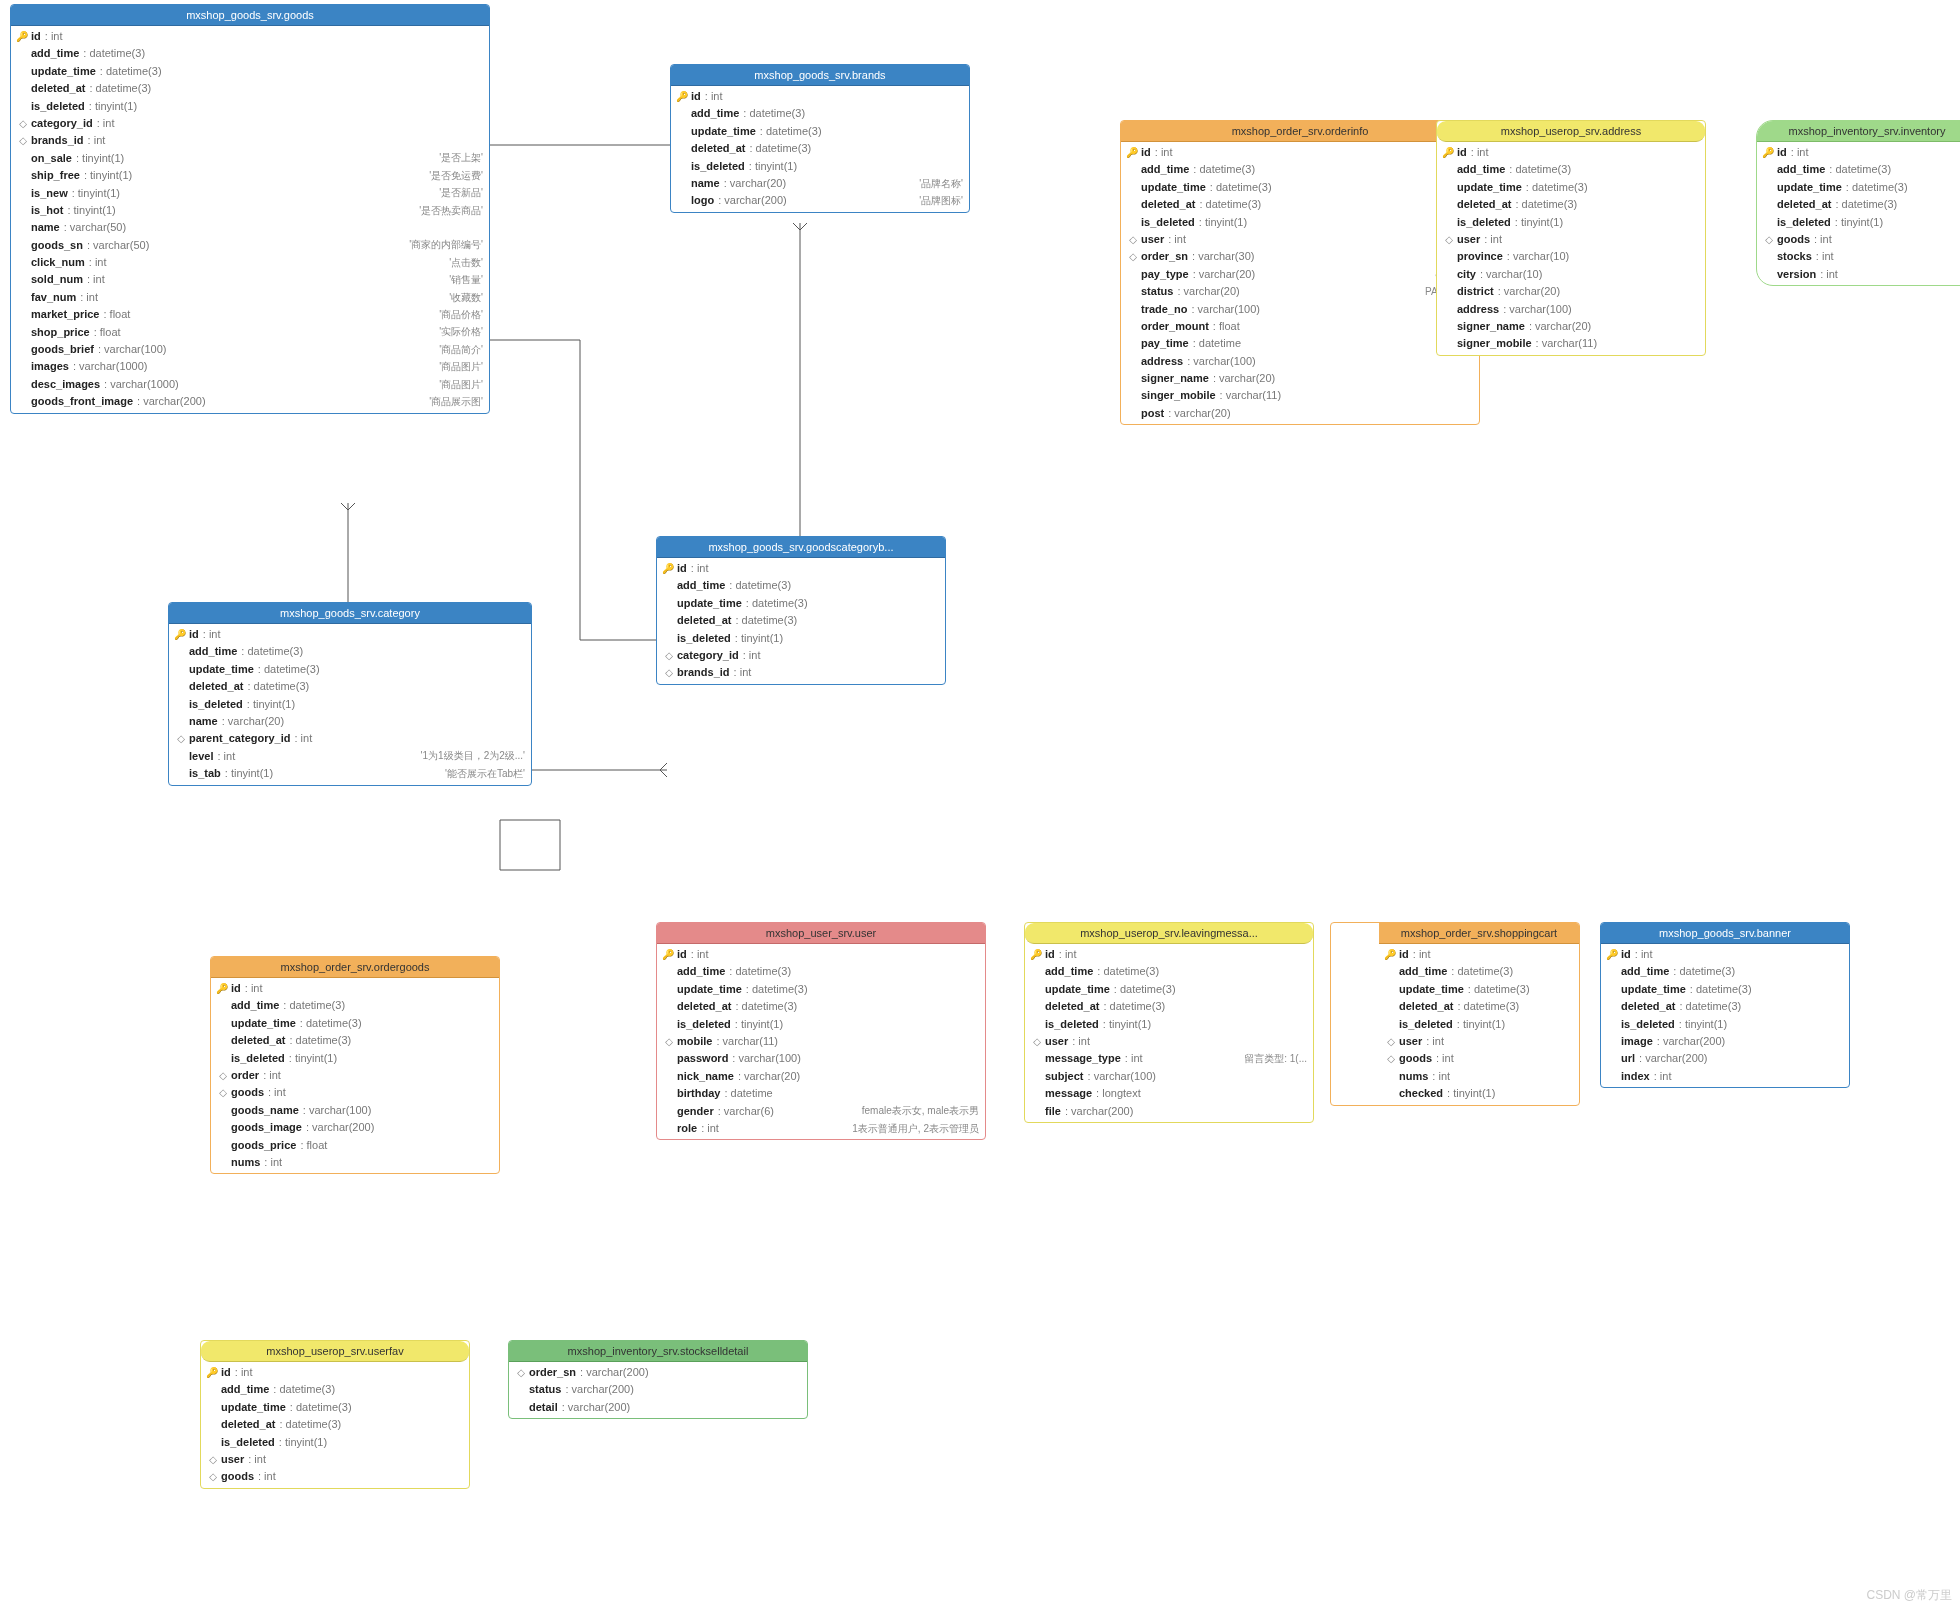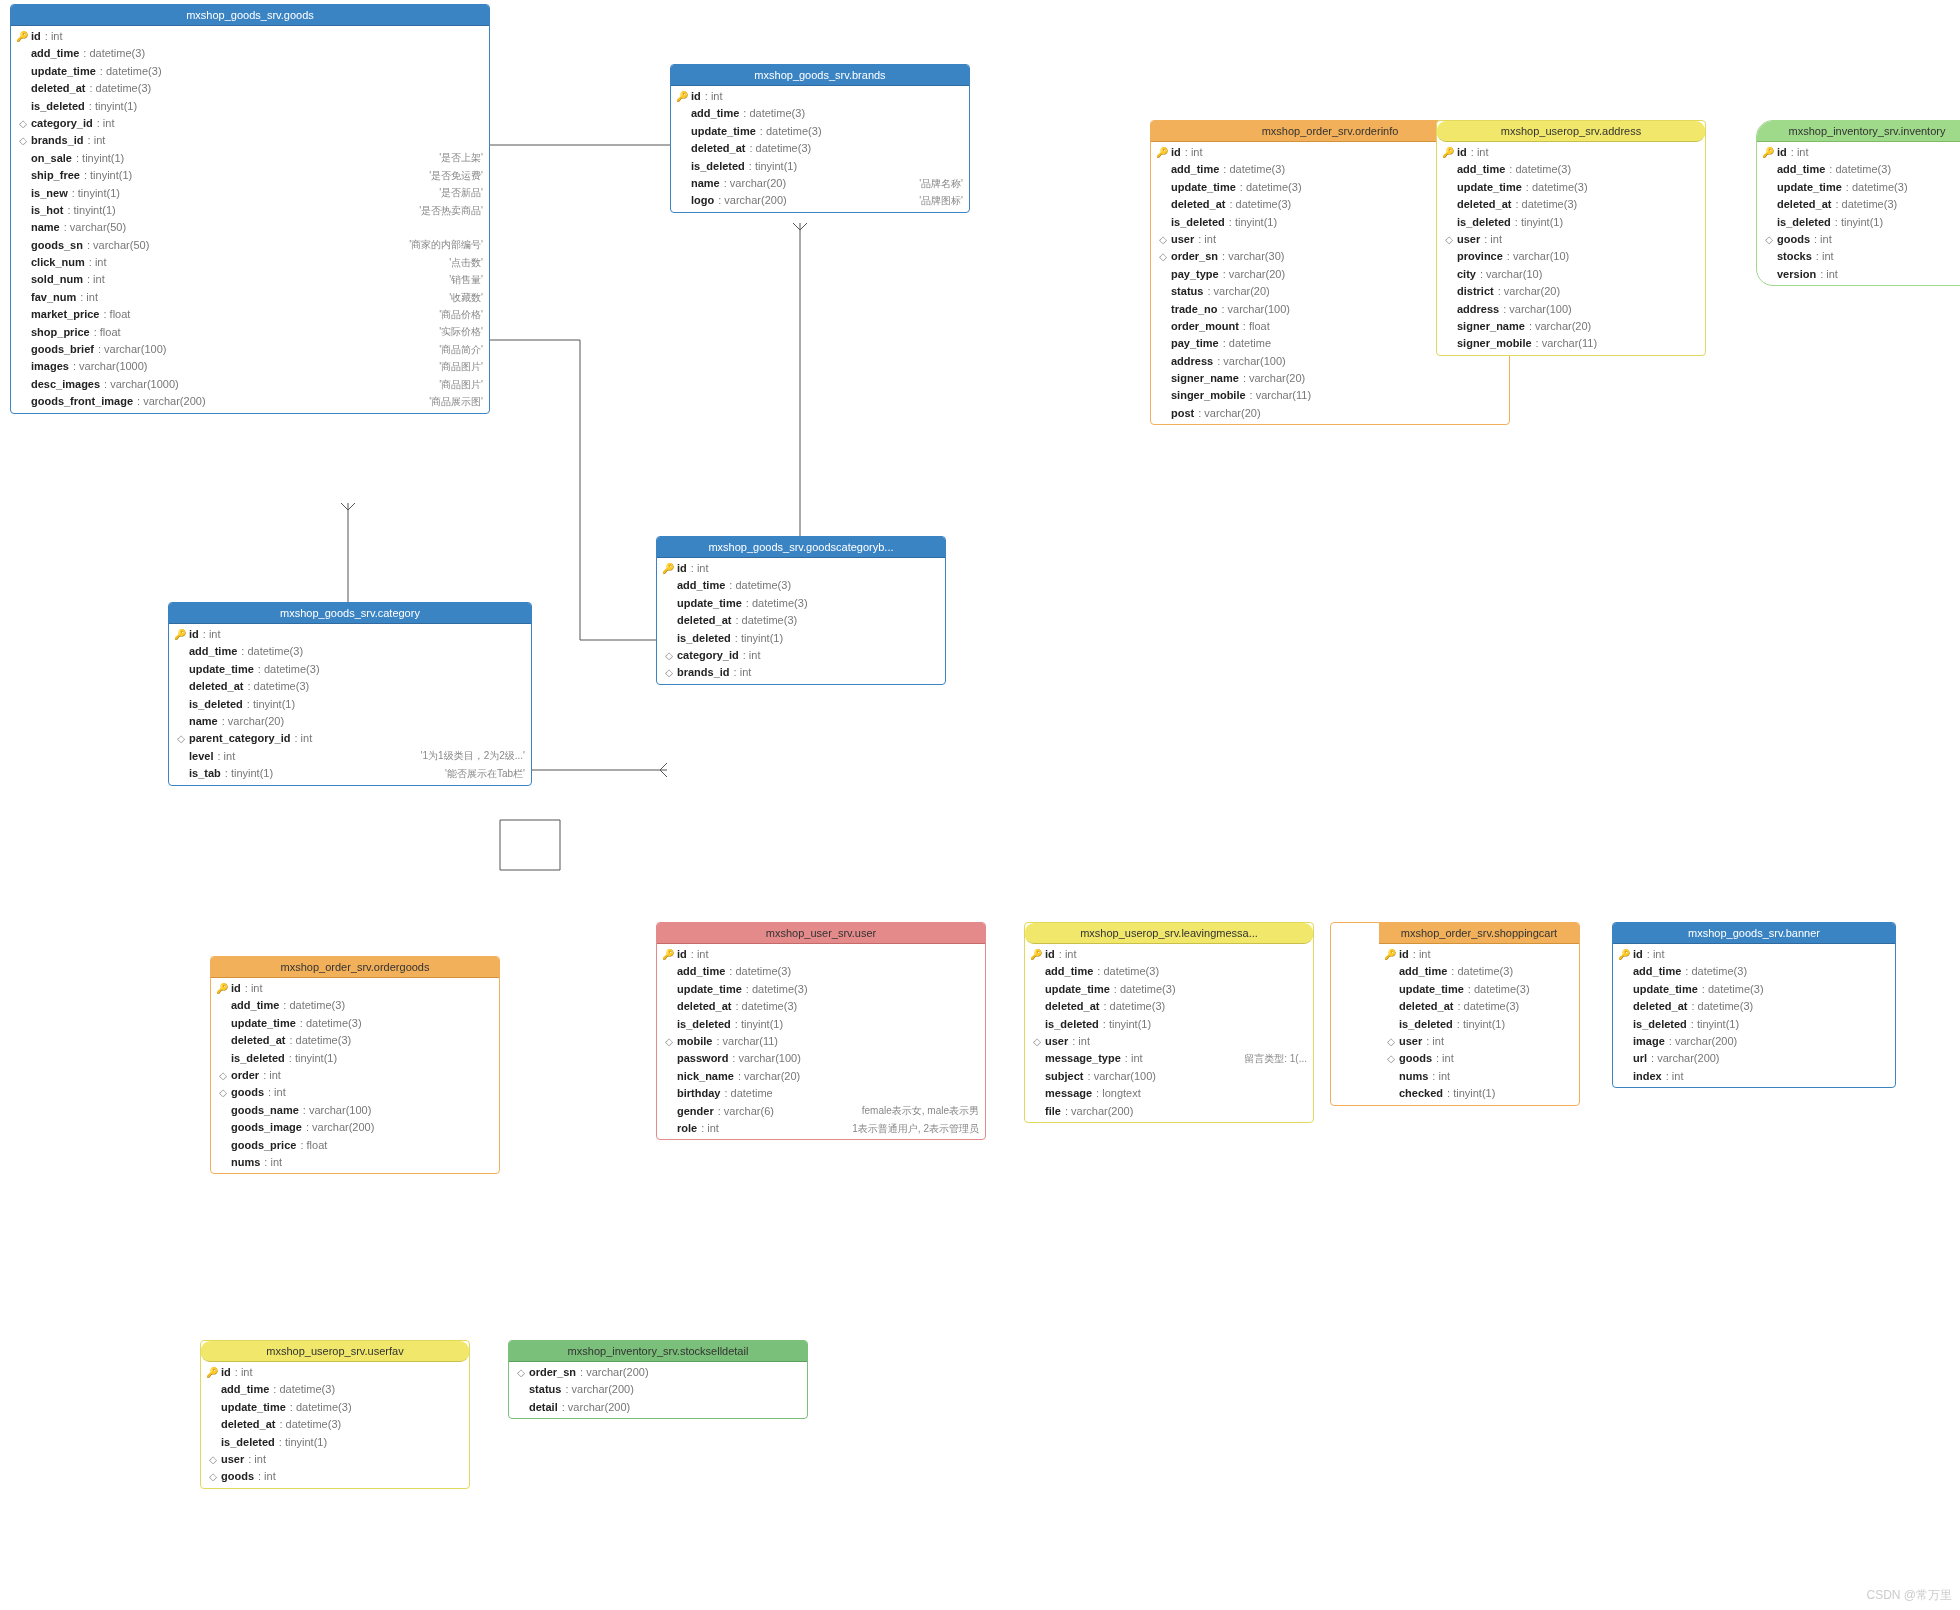--- a/index.html
+++ b/index.html
@@ -319,21 +319,21 @@
             <span class="field-note">'品牌名称'</span>
           </div>
           <div class="field-row">
             <span class="field-icon "></span>
             <span class="field-name">logo</span>
             <span class="field-type">: varchar(200)</span>
             <span class="field-note">'品牌图标'</span>
           </div>
         </div>
       </div>
-      <div class="entity border-orange" style="left: 1120px; top: 120px; width: 360px; margin-left: 30px;">
+      <div class="entity border-orange" style="left: 1120px; top: 120px; width: 360px;">
         <div class="entity-header h-orange">mxshop_order_srv.orderinfo</div>
         <div class="entity-body">
           <div class="field-row">
             <span class="field-icon ">🔑</span>
             <span class="field-name">id</span>
             <span class="field-type">: int</span>
           </div>
           <div class="field-row">
             <span class="field-icon "></span>
             <span class="field-name">add_time</span>
@@ -837,21 +837,21 @@
             <span class="field-name">nums</span>
             <span class="field-type">: int</span>
           </div>
           <div class="field-row">
             <span class="field-icon "></span>
             <span class="field-name">checked</span>
             <span class="field-type">: tinyint(1)</span>
           </div>
         </div>
       </div>
-      <div class="entity border-blue" style="left: 1600px; top: 922px; width: 284px; margin-left: 12px;">
+      <div class="entity border-blue" style="left: 1600px; top: 922px; width: 250px;">
         <div class="entity-header h-blue">mxshop_goods_srv.banner</div>
         <div class="entity-body">
           <div class="field-row">
             <span class="field-icon ">🔑</span>
             <span class="field-name">id</span>
             <span class="field-type">: int</span>
           </div>
           <div class="field-row">
             <span class="field-icon "></span>
             <span class="field-name">add_time</span>

